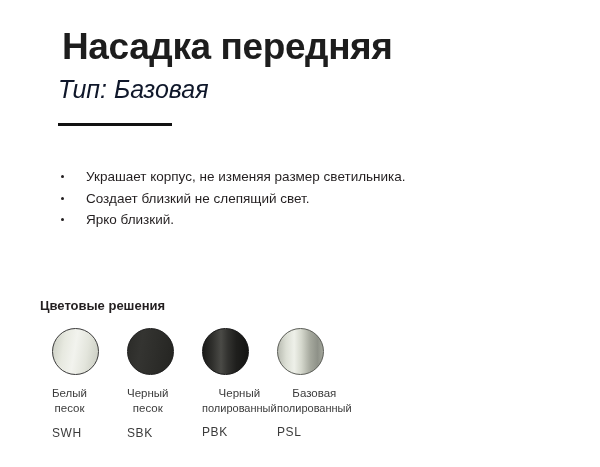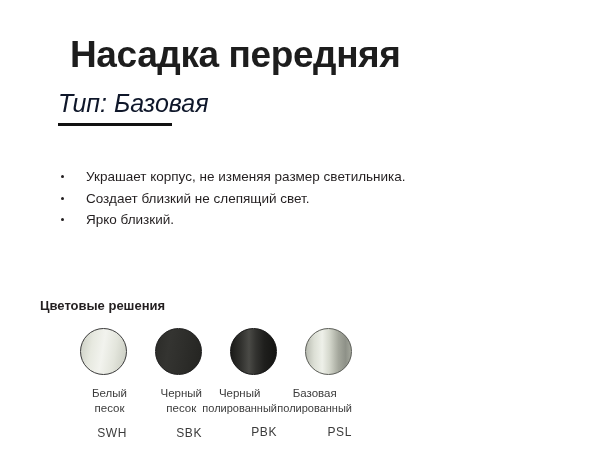--- a/index.html
+++ b/index.html
@@ -29,21 +29,21 @@
     left: 58px;
     top: 22px;
     width: 500px;
   }
   .title {
     font-size: 37px;
     line-height: 42px;
     font-weight: bold;
     letter-spacing: -0.4px;
     color: #1d1d1d;
-    margin: 12px;
+    margin: 4px;
     white-space: nowrap;
   }
   .subtitle {
     font-size: 25px;
     line-height: 30px;
     font-weight: normal;
     color: #0f172a;
     margin: 6px 0 0 0;
     white-space: nowrap;
     font-style: italic;
@@ -98,21 +98,21 @@
     position: absolute;
     left: 52px;
     top: 328px;
     width: 300px;
     display: flex;
   }
   .swatch-col {
     width: 75px;
     display: flex;
     flex-direction: column;
-    align-items: flex-end;
+    align-items: flex-start;
   }
   .swatch {
     width: 47px;
     height: 47px;
     border-radius: 50%;
     border: 1px solid #3a3a3a;
     box-sizing: border-box;
   }
   .sw-swh {
     background: linear-gradient(100deg, #c9ccc1 0%, #e7e9e0 26%, #f2f3ee 48%, #e3e5dc 72%, #c6c9be 100%);

